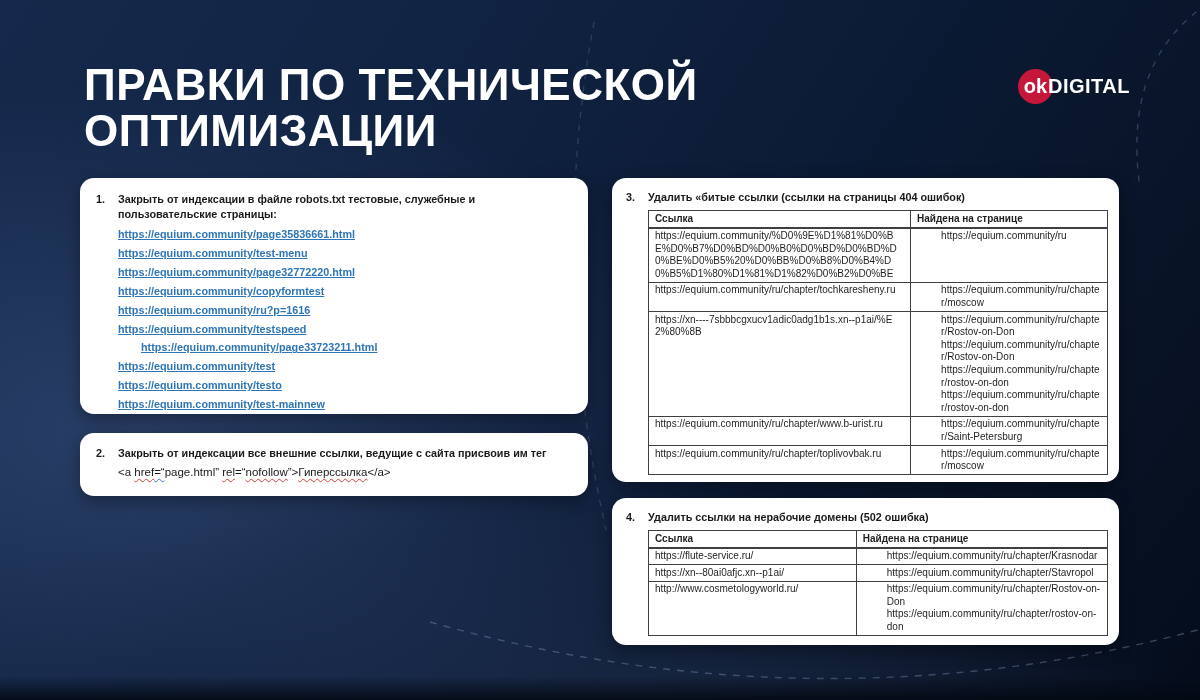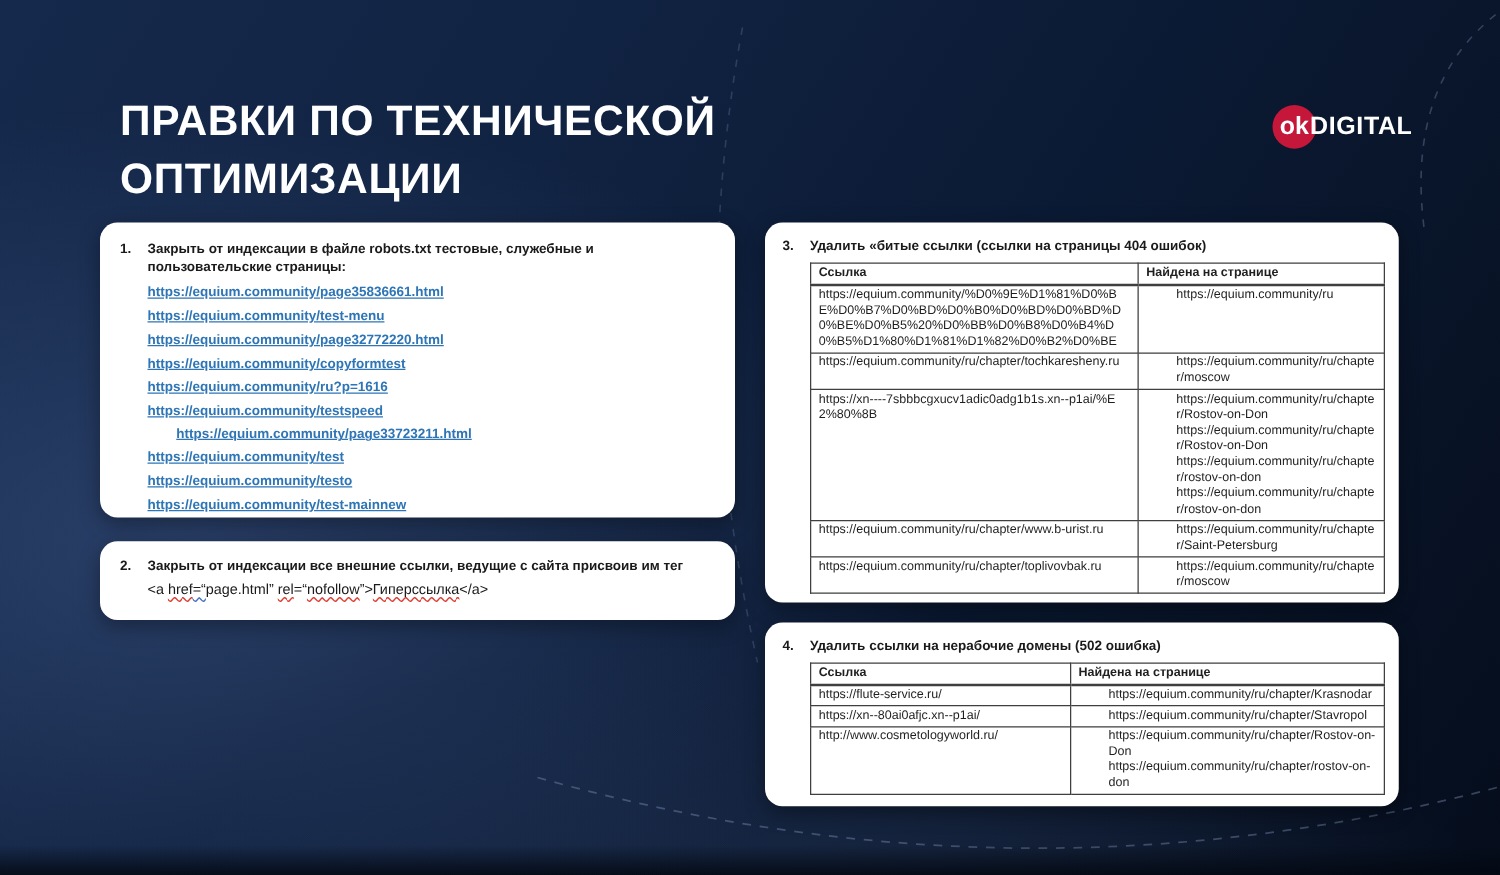--- a/index.html
+++ b/index.html
@@ -14,27 +14,27 @@
       radial-gradient(1000px 560px at 12% 62%, rgba(74,100,152,.42), rgba(74,100,152,0) 62%),
       radial-gradient(900px 420px at 55% 108%, rgba(64,84,124,.30), rgba(64,84,124,0) 60%),
       linear-gradient(123deg, #15294c 0%, #112342 30%, #0b1a34 58%, #081326 82%, #050d1c 100%);
   }
   .bg-decor{position:absolute;inset:0;width:100%;height:100%;pointer-events:none;}
   .bottom-shade{position:absolute;left:0;right:0;bottom:0;height:24px;
     background:linear-gradient(180deg,rgba(3,8,17,0),rgba(3,8,17,.85));}
 
   
   .title{
-    position:absolute;left:84px;top:62px;margin:12px;
-    color:#ffffff;font-size:34px;line-height:46px;font-weight:bold;
+    position:absolute;left:84px;top:62px;margin:0;
+    color:#ffffff;font-size:44px;line-height:46px;font-weight:bold;
     letter-spacing:.5px;text-transform:uppercase;
   }
 
   
-  .logo{position:absolute;top:84px;left:1018px;display:flex;align-items:center;}
+  .logo{position:absolute;top:69px;left:1018px;display:flex;align-items:center;}
   .logo-circle{
     width:35px;height:35px;border-radius:50%;background:#c5173a;
     color:#fff;font-weight:bold;font-size:20px;line-height:35px;
     display:flex;align-items:center;justify-content:center;
   }
   .logo-text{color:#fff;font-weight:bold;font-size:20px;letter-spacing:.5px;margin-left:-5px;}
 
   
   .card{
     position:absolute;background:#ffffff;border-radius:14px;

